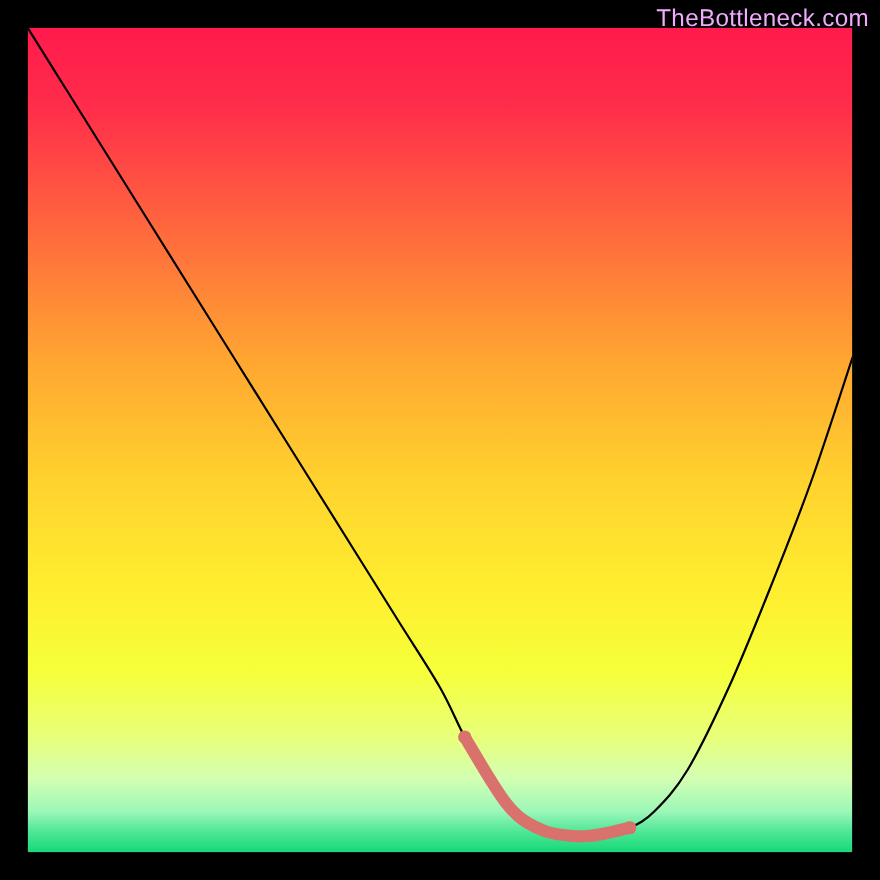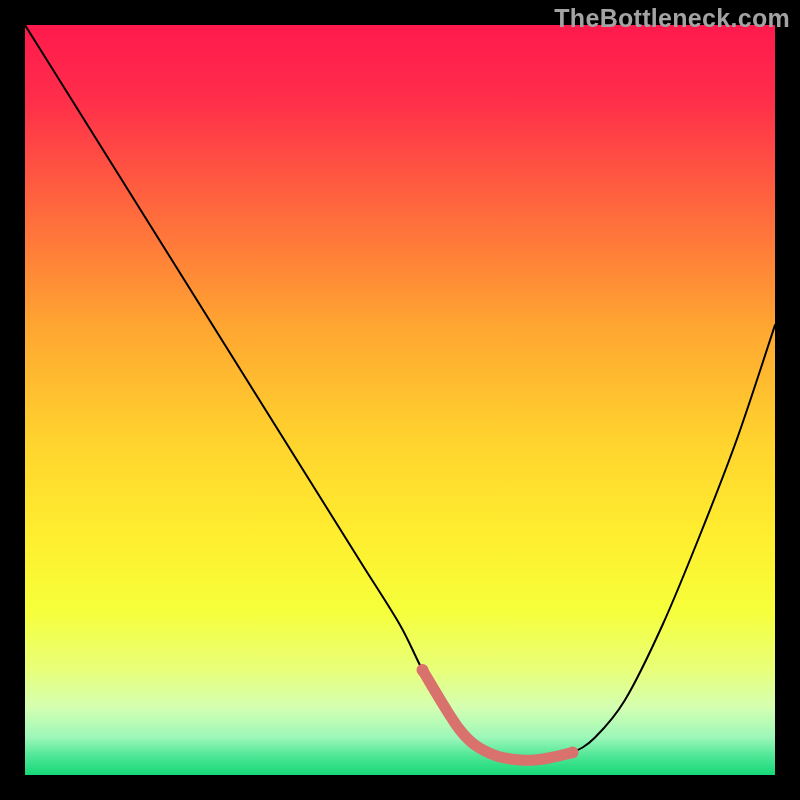--- a/index.html
+++ b/index.html
@@ -14,23 +14,23 @@
   .frame {
     position: relative;
     width: 800px;
     height: 800px;
     background: #000;
   }
   .watermark {
     position: absolute;
     top: 4px;
     right: 10px;
-    color: #a3a3a3;
-    font-size: 25px;
-    font-weight: 700;
+    color: #f0abfc;
+    font-size: 22px;
+    font-weight: 400;
     letter-spacing: 0.3px;
     z-index: 20;
     user-select: none;
   }
   .plot-area {
     position: absolute;
     left: 25px;
     top: 25px;
     width: 750px;
     height: 750px;

